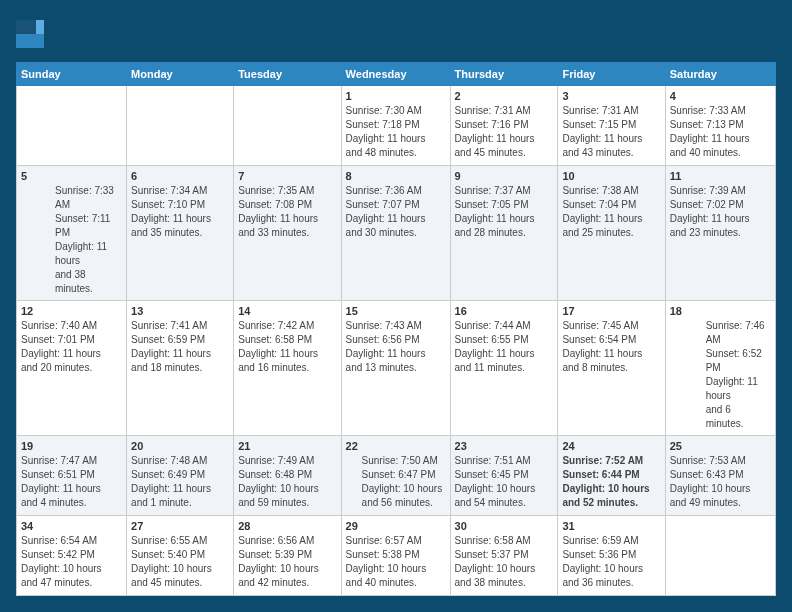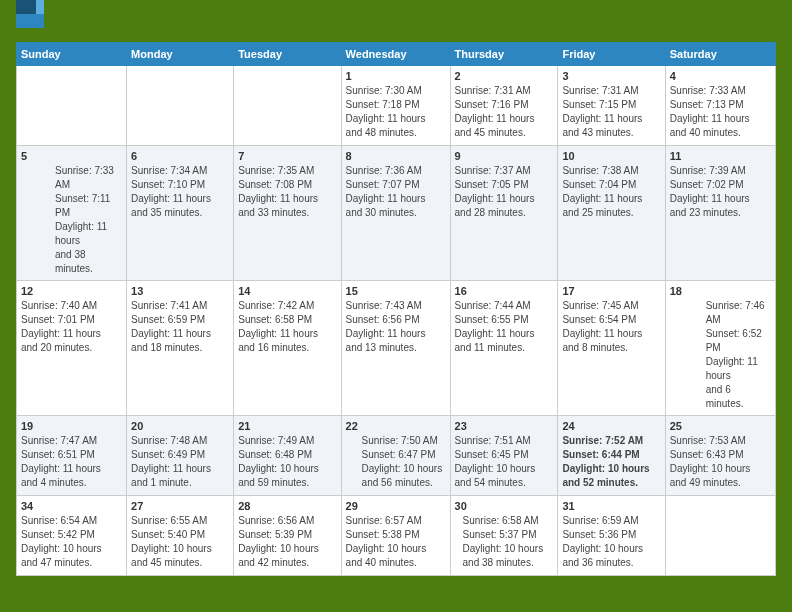--- a/index.html
+++ b/index.html
@@ -6,22 +6,22 @@
     body {
       font-family: Arial, sans-serif;
       background: #fff;
       width: 792px;
       height: 612px;
       overflow: hidden;
     }
     .page {
       width: 792px;
       height: 612px;
-      padding: 0 16px 10px 16px;
-      background: #4d7c0f;
+      padding: 20px 16px 10px 16px;
+      background: #0c4a6e;
     }
     .header {
       display: flex;
       justify-content: space-between;
       align-items: flex-start;
       margin-bottom: 10px;
     }
     .logo {
       display: flex;
       align-items: center;
@@ -328,21 +328,21 @@
           </td>
           <td>
             <div class="day-num">29</div>
             <div class="day-info" style="white-space: pre-line;">Sunrise: 6:57 AM
 Sunset: 5:38 PM
 Daylight: 10 hours
 and 40 minutes.</div>
           </td>
           <td>
             <div class="day-num">30</div>
-            <div class="day-info" style="white-space: pre-line; margin-left: 8px;">Sunrise: 6:58 AM
+            <div class="day-info" style="white-space: pre-line;">Sunrise: 6:58 AM
 Sunset: 5:37 PM
 Daylight: 10 hours
 and 38 minutes.</div>
           </td>
           <td>
             <div class="day-num">31</div>
             <div class="day-info" style="white-space: pre-line;">Sunrise: 6:59 AM
 Sunset: 5:36 PM
 Daylight: 10 hours
 and 36 minutes.</div>

